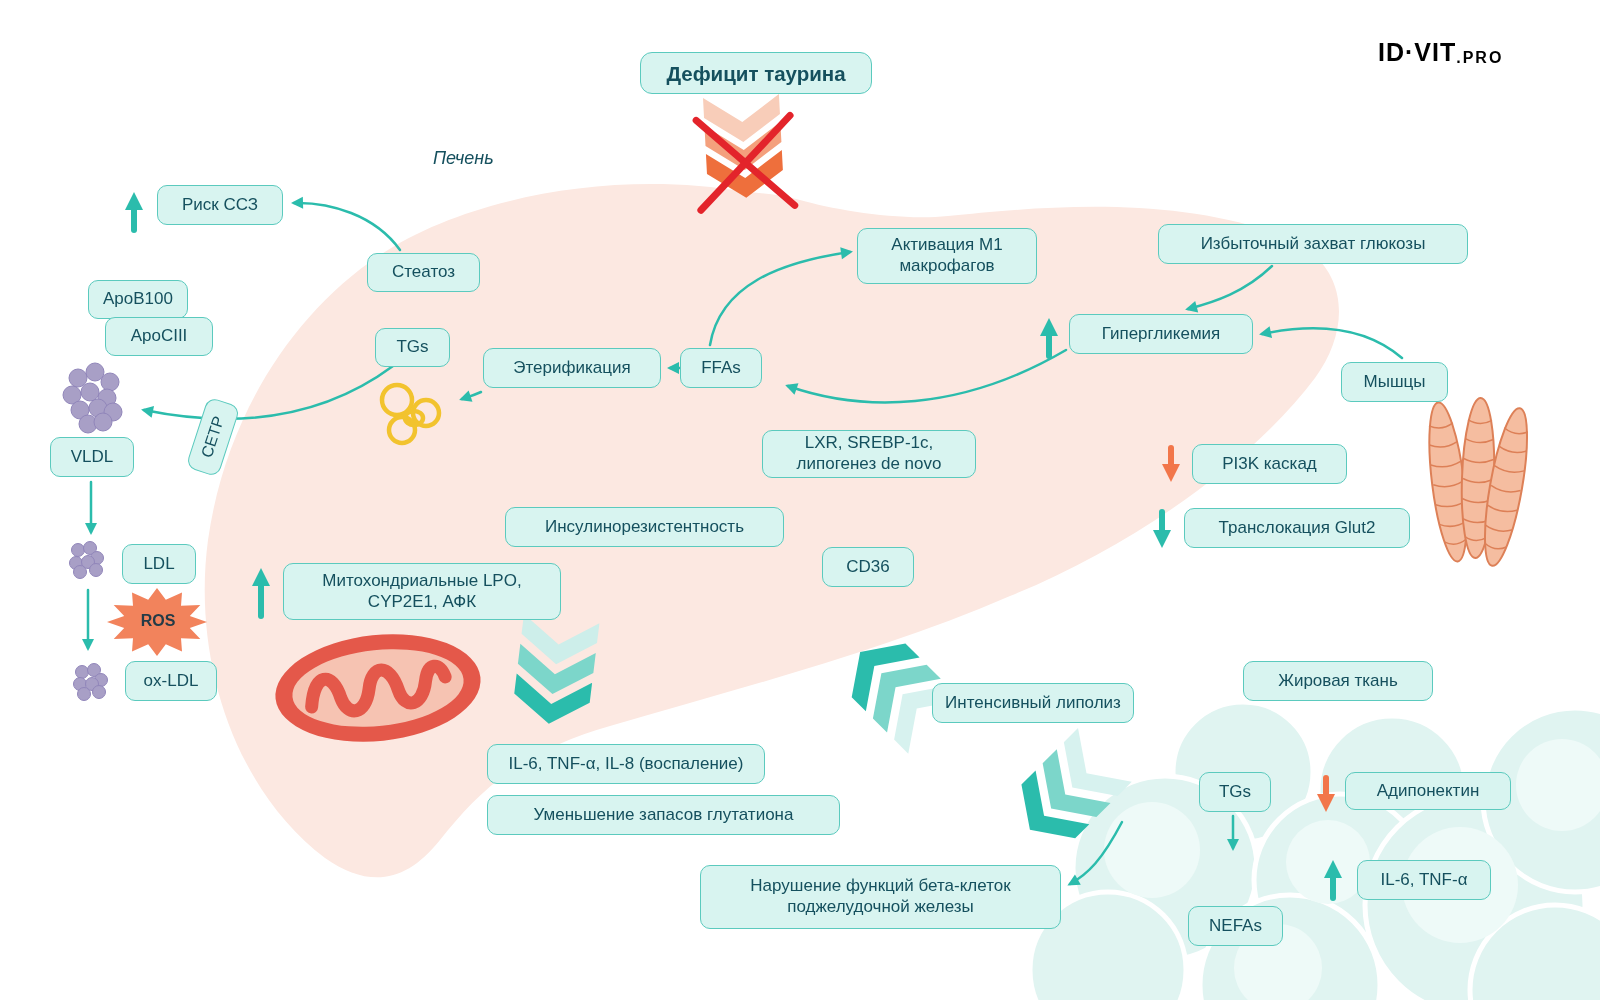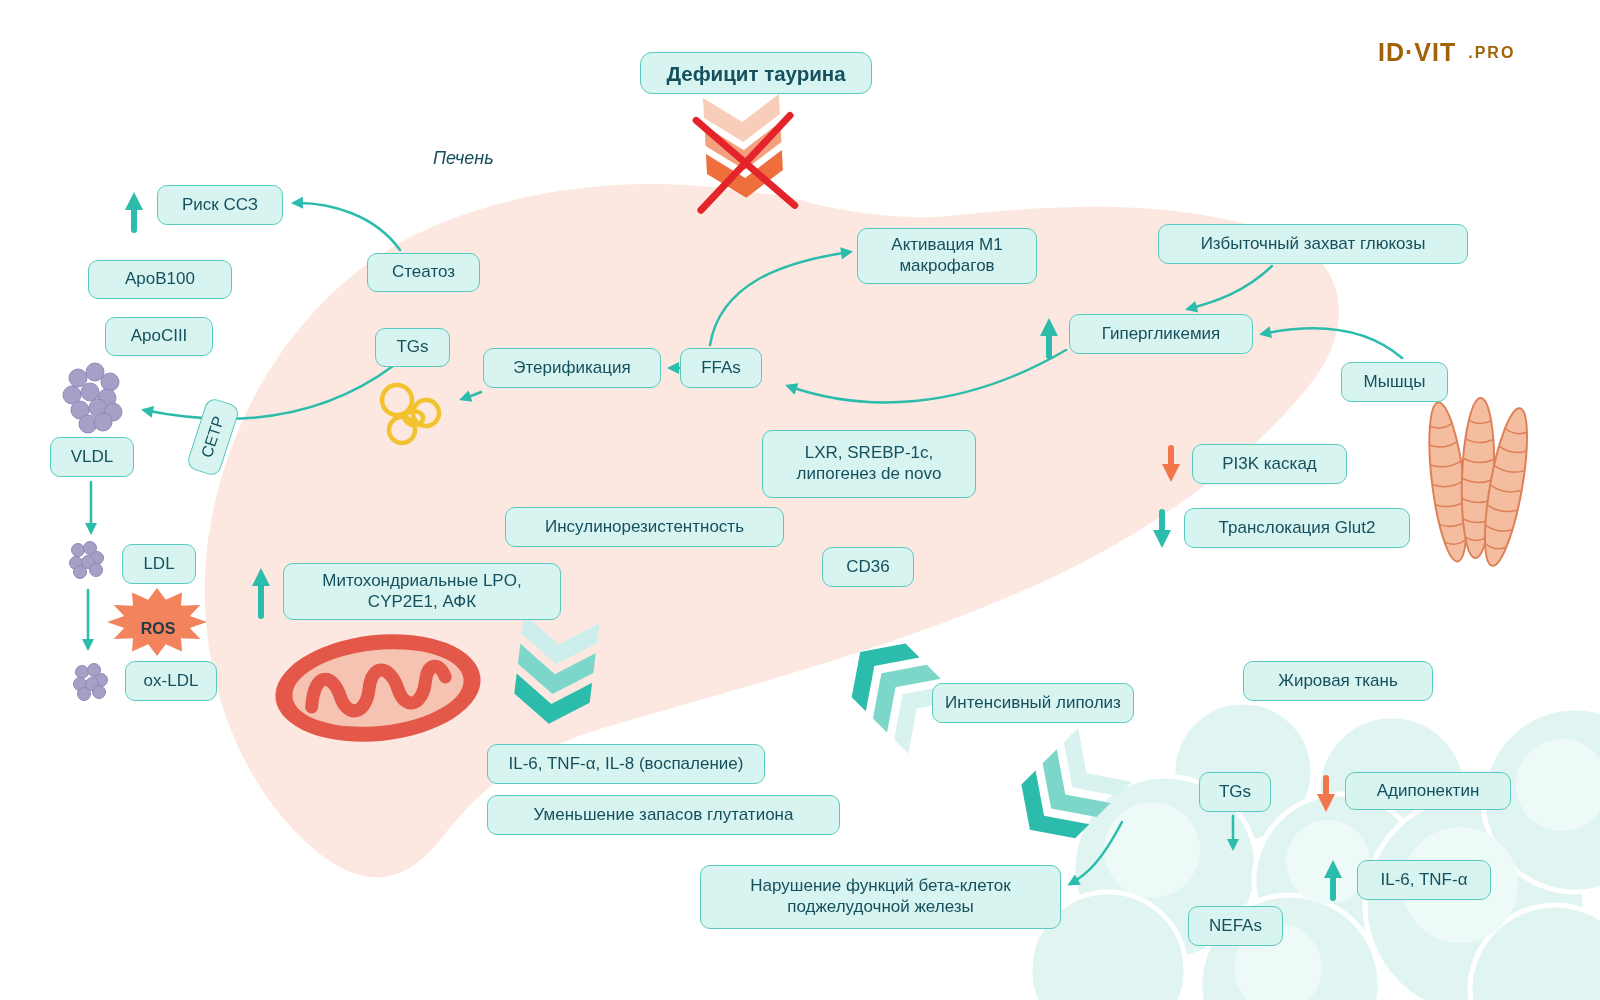--- a/index.html
+++ b/index.html
@@ -16,26 +16,26 @@
     display: flex; align-items: center; justify-content: center;
     text-align: center; padding: 18px 12px;
   }
   .title-node { font-size: 20.5px; font-weight: 700; border-radius: 12px; }
   .plain-label {
     position: absolute; z-index: 2; color: #15505e;
     font-size: 18px; font-weight: 500; white-space: nowrap; font-style: italic;
   }
   .ros-label {
     position: absolute; z-index: 2; color: #243b47; font-weight: 700;
-    font-size: 16px; width: 56px; text-align: center; margin-top: 8px;
+    font-size: 16px; width: 56px; text-align: center;
   }
   .logo {
     position: absolute; z-index: 2; left: 1378px; top: 38px;
-    color: #a16207; font-weight: 800; font-size: 25px; letter-spacing: 1px;
-    display: flex; align-items: center; gap: 12px;
+    color: #000000; font-weight: 800; font-size: 25px; letter-spacing: 1px;
+    display: flex; align-items: flex-end;
   }
   .logo .tld { font-size: 16px; font-weight: 700; letter-spacing: 2px; }
 </style>
 </head>
 <body>
 
 <div class="stage">
 
   <svg class="gfx" width="1600" height="1000" viewBox="0 0 1600 1000">
     <defs>
@@ -203,38 +203,38 @@
     <span>ID·VIT</span>
       <span class="tld">.PRO</span>
   </div>
 
   <div class="node title-node" style="left:640px;top:52px;width:232px;height:42px">Дефицит таурина</div>
 
   <div class="plain-label" style="left:433px;top:148px">Печень</div>
 
   <div class="node" style="left:157px;top:185px;width:126px;height:40px">Риск ССЗ</div>
   <div class="node" style="left:367px;top:253px;width:113px;height:39px">Стеатоз</div>
-  <div class="node" style="left:88px;top:260px;width:144px;height:39px">ApoB100</div>
+  <div class="node" style="left:88px;top:280px;width:100px;height:39px">ApoB100</div>
   <div class="node" style="left:105px;top:317px;width:108px;height:39px">ApoCIII</div>
   <div class="node" style="left:375px;top:328px;width:75px;height:39px">TGs</div>
   <div class="node" style="left:176px;top:420px;width:74px;height:34px;transform:rotate(-72deg);font-size:16px;padding:4px 6px">CETP</div>
   <div class="node" style="left:50px;top:437px;width:84px;height:40px">VLDL</div>
   <div class="node" style="left:122px;top:544px;width:74px;height:40px">LDL</div>
   <div class="ros-label" style="left:130px;top:612px">ROS</div>
   <div class="node" style="left:125px;top:661px;width:92px;height:40px">ox-LDL</div>
   <div class="node" style="left:483px;top:348px;width:178px;height:40px">Этерификация</div>
   <div class="node" style="left:680px;top:348px;width:82px;height:40px">FFAs</div>
   <div class="node" style="left:857px;top:228px;width:180px;height:56px">Активация M1 макрофагов</div>
 
   <div class="node" style="left:1158px;top:224px;width:310px;height:40px">Избыточный захват глюкозы</div>
   <div class="node" style="left:1069px;top:314px;width:184px;height:40px">Гипергликемия</div>
   <div class="node" style="left:1341px;top:362px;width:107px;height:40px">Мышцы</div>
   <div class="node" style="left:1192px;top:444px;width:155px;height:40px">PI3K каскад</div>
   <div class="node" style="left:1184px;top:508px;width:226px;height:40px">Транслокация Glut2</div>
-  <div class="node" style="left:762px;top:430px;width:214px;height:68px">LXR, SREBP-1c, липогенез de novo</div>
+  <div class="node" style="left:762px;top:430px;width:214px;height:48px">LXR, SREBP-1c, липогенез de novo</div>
   <div class="node" style="left:505px;top:507px;width:279px;height:40px">Инсулинорезистентность</div>
   <div class="node" style="left:822px;top:547px;width:92px;height:40px">CD36</div>
   <div class="node" style="left:283px;top:563px;width:278px;height:57px">Митохондриальные LPO, CYP2E1, АФК</div>
 
   <div class="node" style="left:487px;top:744px;width:278px;height:40px">IL-6, TNF-α, IL-8 (воспаление)</div>
   <div class="node" style="left:487px;top:795px;width:353px;height:40px">Уменьшение запасов глутатиона</div>
 
   <div class="node" style="left:932px;top:683px;width:202px;height:40px">Интенсивный липолиз</div>
   <div class="node" style="left:1243px;top:661px;width:190px;height:40px">Жировая ткань</div>
   <div class="node" style="left:1199px;top:772px;width:72px;height:40px">TGs</div>

